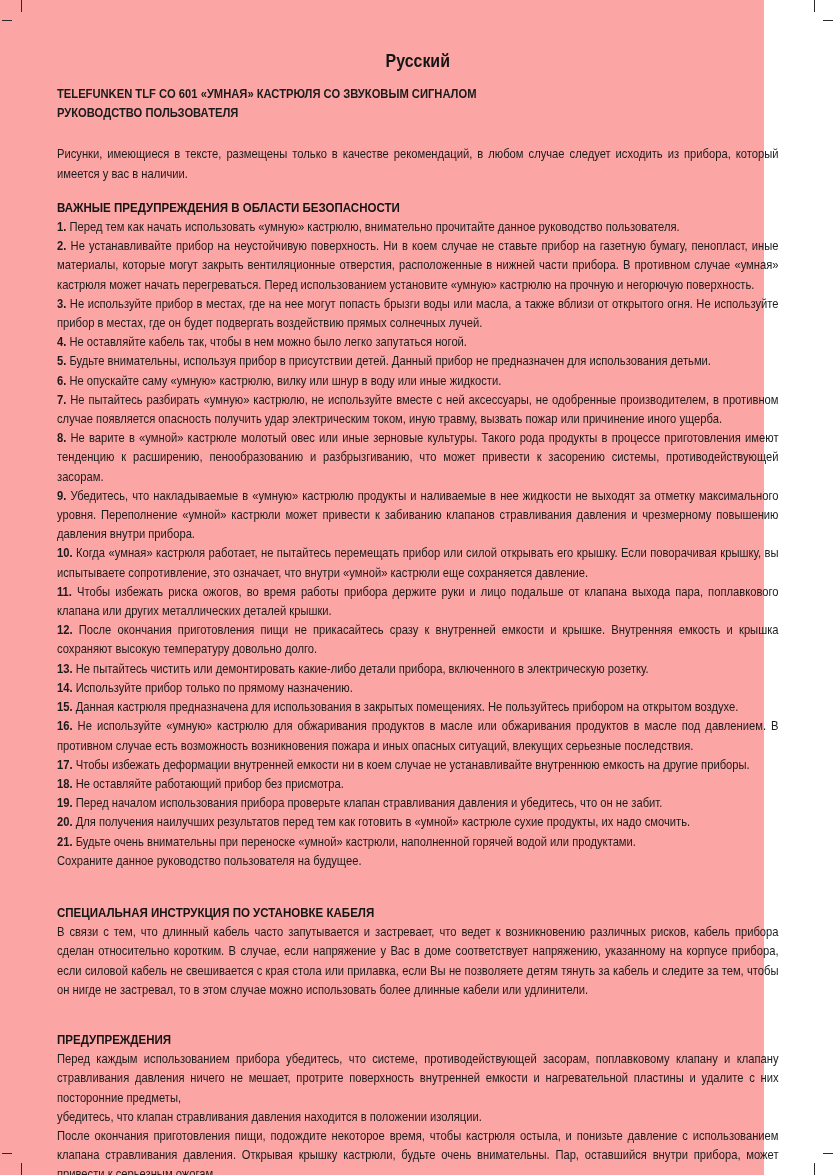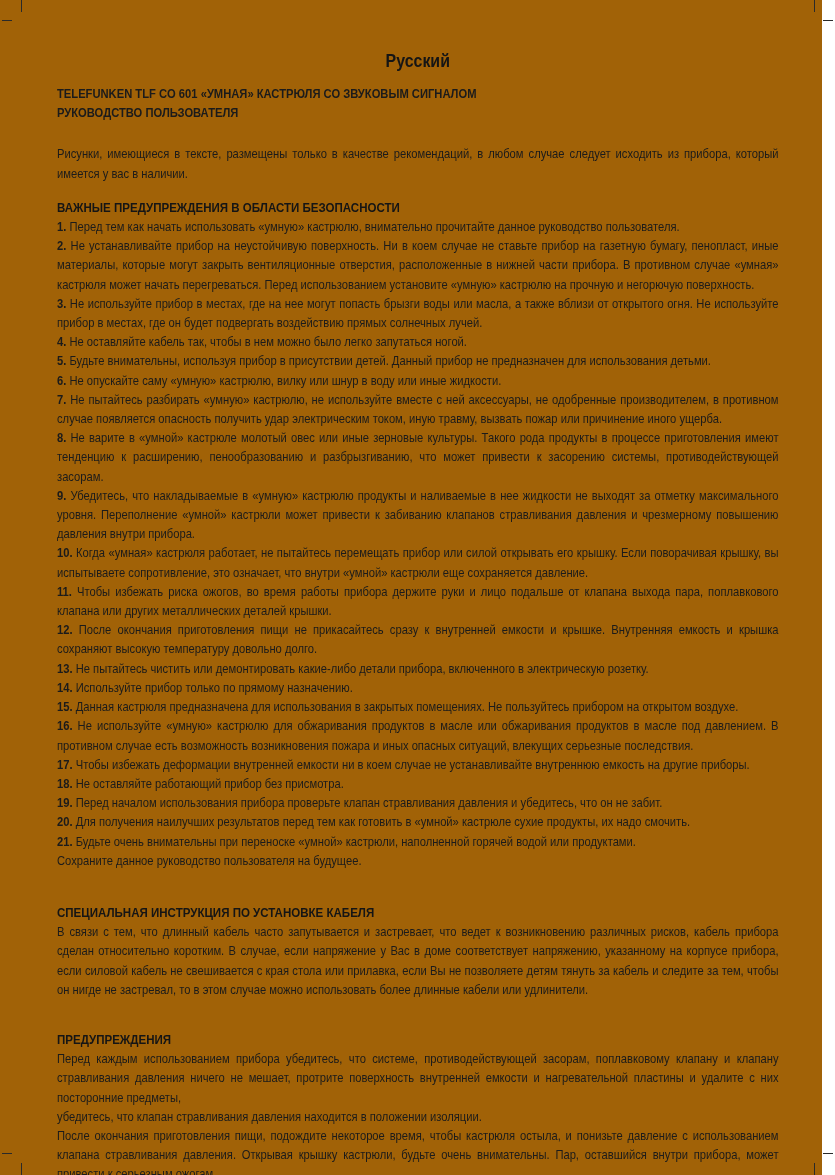--- a/index.html
+++ b/index.html
@@ -1,21 +1,21 @@
 <!DOCTYPE html>
 <html lang="ru"><head>
 <meta charset="utf-8">
 <style>
   html,body{margin:0;padding:0;}
   body{
     width:835px;height:1175px;background:#ffffff;
     font-family:"Liberation Sans",sans-serif;color:#1b1b1b;
     overflow:hidden;
   }
-  .sheet{position:relative;width:822px;height:1175px;background:#a16207;}
+  .sheet{position:relative;width:764px;height:1175px;background:#fca5a5;}
   
   .crop{position:absolute;background:#2a2a2a;}
   .crop.v{width:1px;height:12px;}
   .crop.h{width:10px;height:1px;}
   .tl-v{left:21px;top:0;}
   .tl-h{left:2px;top:20px;}
   .tr-v{left:814px;top:0;}
   .tr-h{left:823px;top:20px;}
   .bl-h{left:2px;top:1153px;}
   .bl-v{left:21px;top:1163px;}

